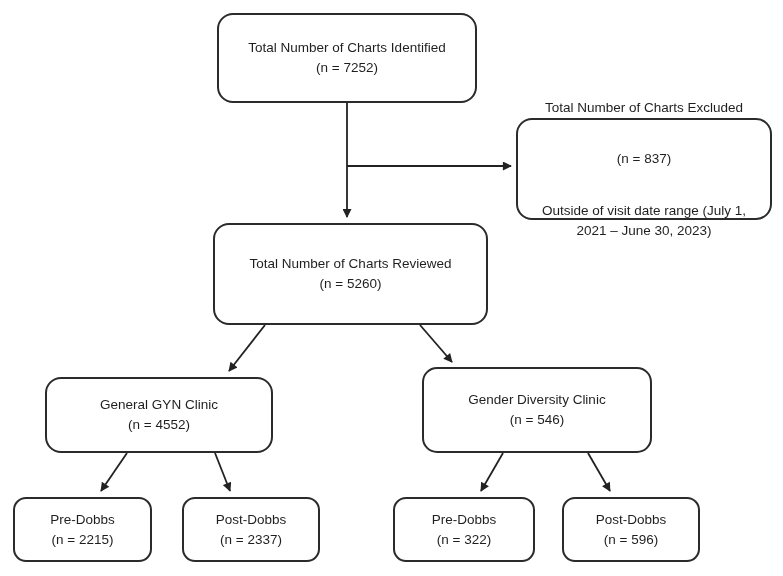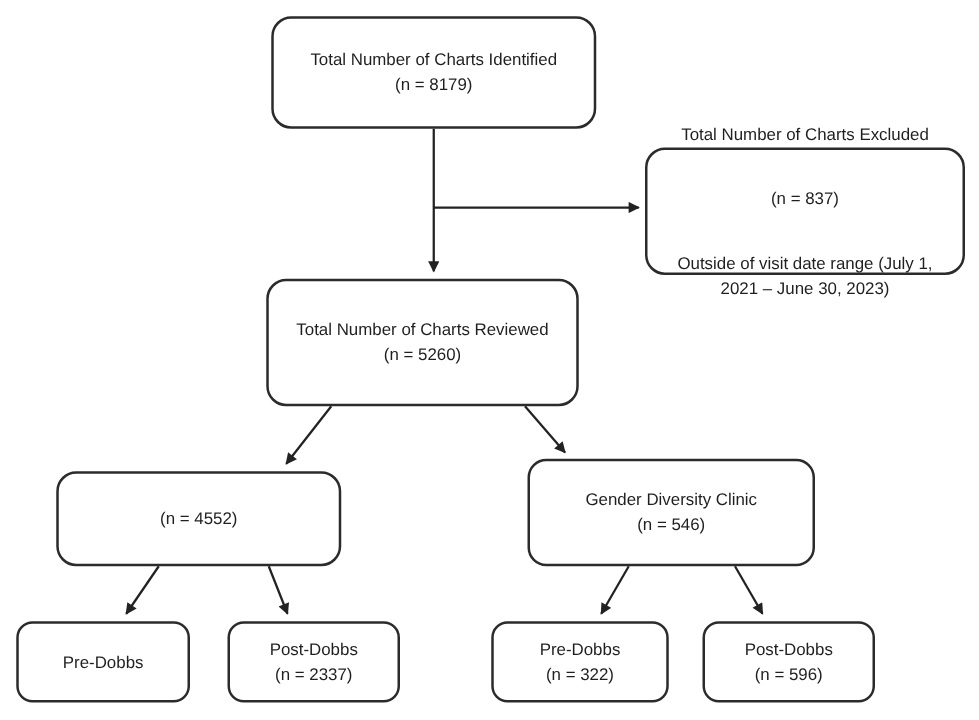--- a/index.html
+++ b/index.html
@@ -42,21 +42,21 @@
   .node.small {
     border-radius: 13px;
     text-align: center;
   }
   .node-line {
     width: 100%;
   }
   
   #node-identified { left: 217px; top: 13px;  width: 260px; height: 90px; }
   #node-excluded   { left: 516px; top: 118px; width: 256px; height: 102px; gap: 32px; }
-  #node-reviewed   { left: 213px; top: 223px; width: 250px; height: 102px; }
+  #node-reviewed   { left: 213px; top: 223px; width: 275px; height: 102px; }
   #node-gyn        { left: 45px;  top: 377px; width: 228px; height: 76px; }
   #node-gdc        { left: 422px; top: 367px; width: 230px; height: 86px; border-radius: 15px; }
   #node-gyn-pre    { left: 13px;  top: 497px; width: 139px; height: 65px; }
   #node-gyn-post   { left: 182px; top: 497px; width: 138px; height: 65px; }
   #node-gdc-pre    { left: 393px; top: 497px; width: 142px; height: 65px; }
   #node-gdc-post   { left: 562px; top: 497px; width: 138px; height: 65px; }
 </style>
 </head>
 <body>
 
@@ -75,45 +75,47 @@
       <line x1="420" y1="325" x2="452" y2="362" marker-end="url(#arrow)"></line>
       <line x1="127" y1="453" x2="101" y2="491" marker-end="url(#arrow)"></line>
       <line x1="215" y1="453" x2="230" y2="491" marker-end="url(#arrow)"></line>
       <line x1="503" y1="453" x2="481" y2="491" marker-end="url(#arrow)"></line>
       <line x1="588" y1="453" x2="610" y2="491" marker-end="url(#arrow)"></line>
     </g>
   </svg>
 
   <div class="node" id="node-identified">
     <div class="node-line">Total Number of Charts Identified</div>
-    <div class="node-line">(n = 8179)</div>
+    <div class="node-line">(n = 7252)</div>
   </div>
 
   <div class="node" id="node-excluded">
     <div class="node-line">Total Number of Charts Excluded</div>
     <div class="node-line">(n = 837)</div>
     <div class="node-line">Outside of visit date range (July 1, 2021 – June 30, 2023)</div>
   </div>
 
   <div class="node" id="node-reviewed">
     <div class="node-line">Total Number of Charts Reviewed</div>
     <div class="node-line">(n = 5260)</div>
   </div>
 
   <div class="node" id="node-gyn">
+    <div class="node-line">General GYN Clinic</div>
     <div class="node-line">(n = 4552)</div>
   </div>
 
   <div class="node" id="node-gdc">
     <div class="node-line">Gender Diversity Clinic</div>
     <div class="node-line">(n = 546)</div>
   </div>
 
   <div class="node small" id="node-gyn-pre">
     <div class="node-line">Pre-Dobbs</div>
+    <div class="node-line">(n = 2215)</div>
   </div>
 
   <div class="node small" id="node-gyn-post">
     <div class="node-line">Post-Dobbs</div>
     <div class="node-line">(n = 2337)</div>
   </div>
 
   <div class="node small" id="node-gdc-pre">
     <div class="node-line">Pre-Dobbs</div>
     <div class="node-line">(n = 322)</div>

